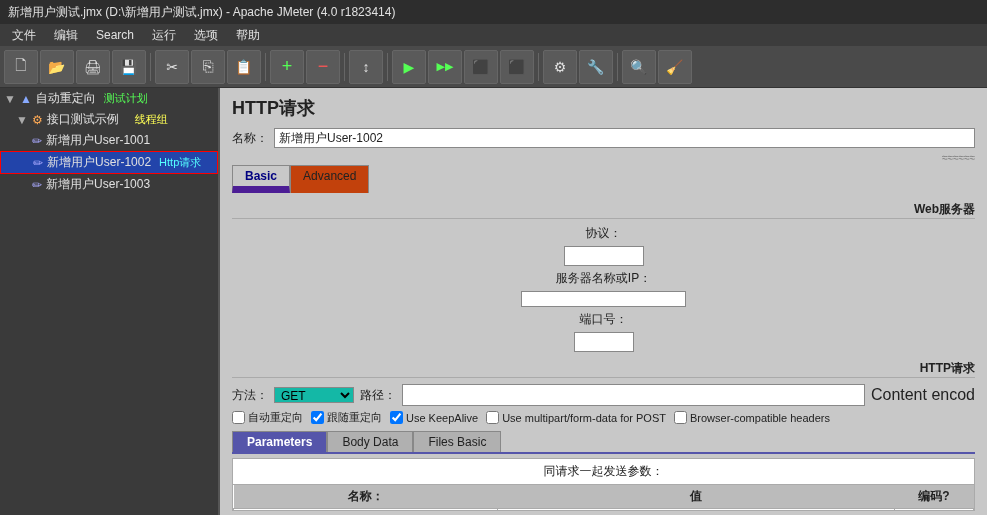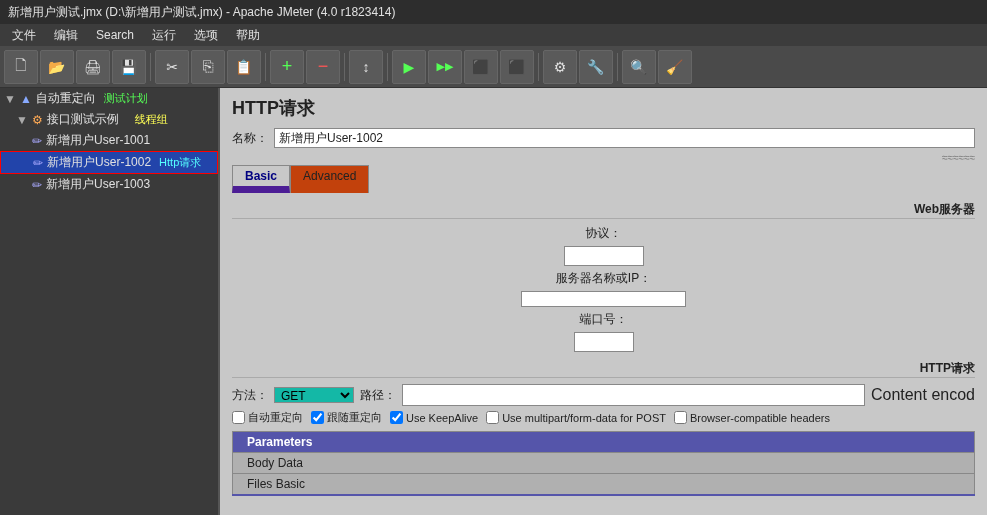--- a/index.html
+++ b/index.html
@@ -234,21 +234,20 @@
       color: #222;
     }
     .cb-item input[type=checkbox] { margin: 0; }
 
     
     .sub-tabs {
       display: flex;
       gap: 0;
       border-bottom: 2px solid #5555aa;
       margin-bottom: 4px;
-      flex-direction: column;
     }
     .sub-tab {
       padding: 3px 14px;
       background: #b0b0b0;
       border: 1px solid #888;
       border-bottom: none;
       cursor: pointer;
       font-size: 12px;
       color: #222;
     }
@@ -434,17 +433,36 @@
           <span>Browser-compatible headers</span>
         </label>
       </div>
 
       <div class="sub-tabs">
         <div class="sub-tab active">Parameters</div>
         <div class="sub-tab">Body Data</div>
         <div class="sub-tab">Files Basic</div>
       </div>
 
+      <div style="background:white;border:1px solid #aaa;flex:1;overflow-y:auto;">
+        <div class="same-request-label">同请求一起发送参数：</div>
+        <table class="param-table">
+          <thead>
+            <tr>
+              <th class="param-header">名称：</th>
+              <th class="param-header">值</th>
+              <th class="param-header">编码?</th>
+            </tr>
+          </thead>
+          <tbody>
+            <tr class="param-row">
+              <td style="min-width:200px;">&nbsp;</td>
+              <td style="min-width:300px;">&nbsp;</td>
+              <td style="min-width:60px;">&nbsp;</td>
+            </tr>
+          </tbody>
+        </table>
+      </div>
 
     </div>
   </div>
 
 </div>
 
 </body></html>

